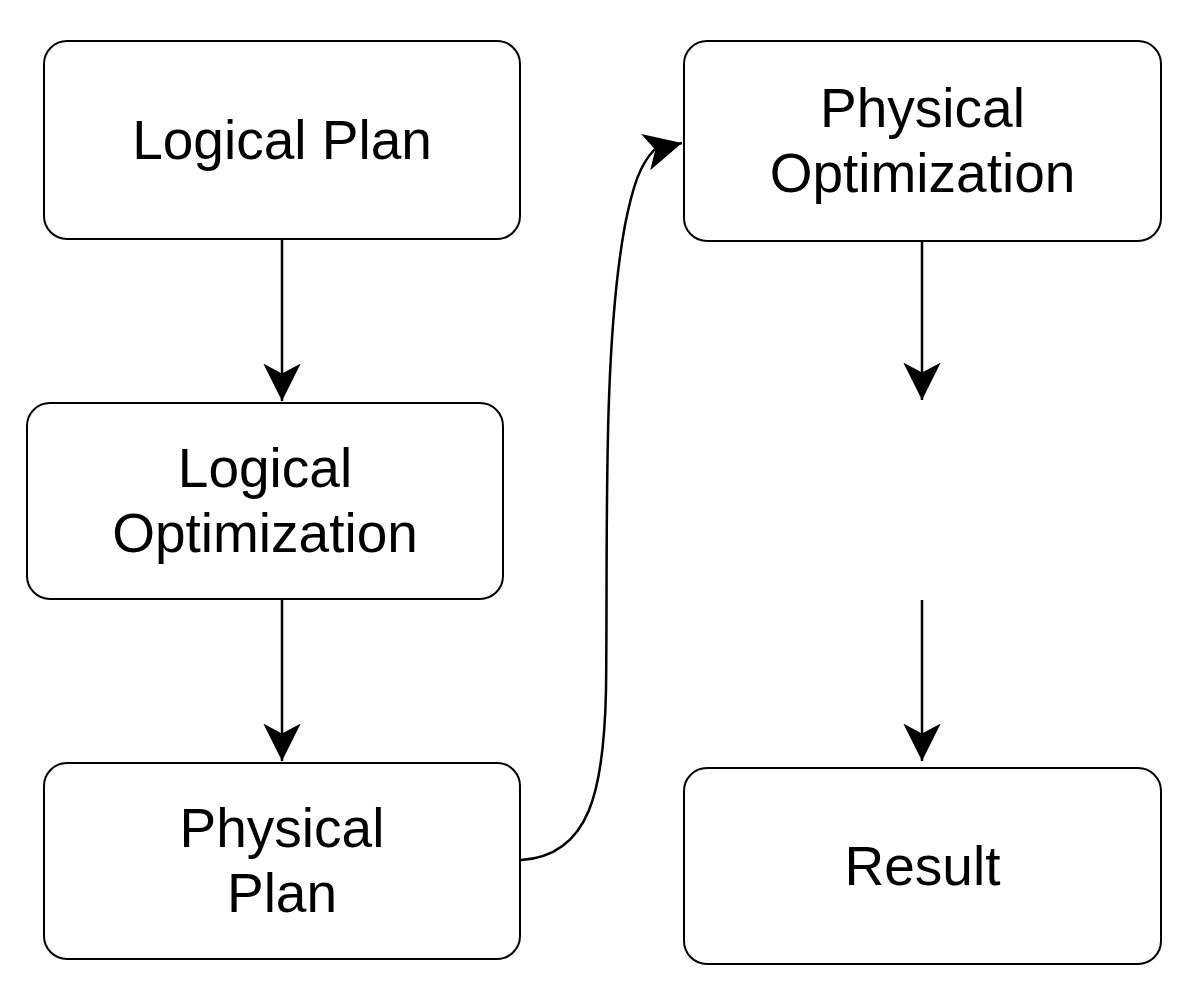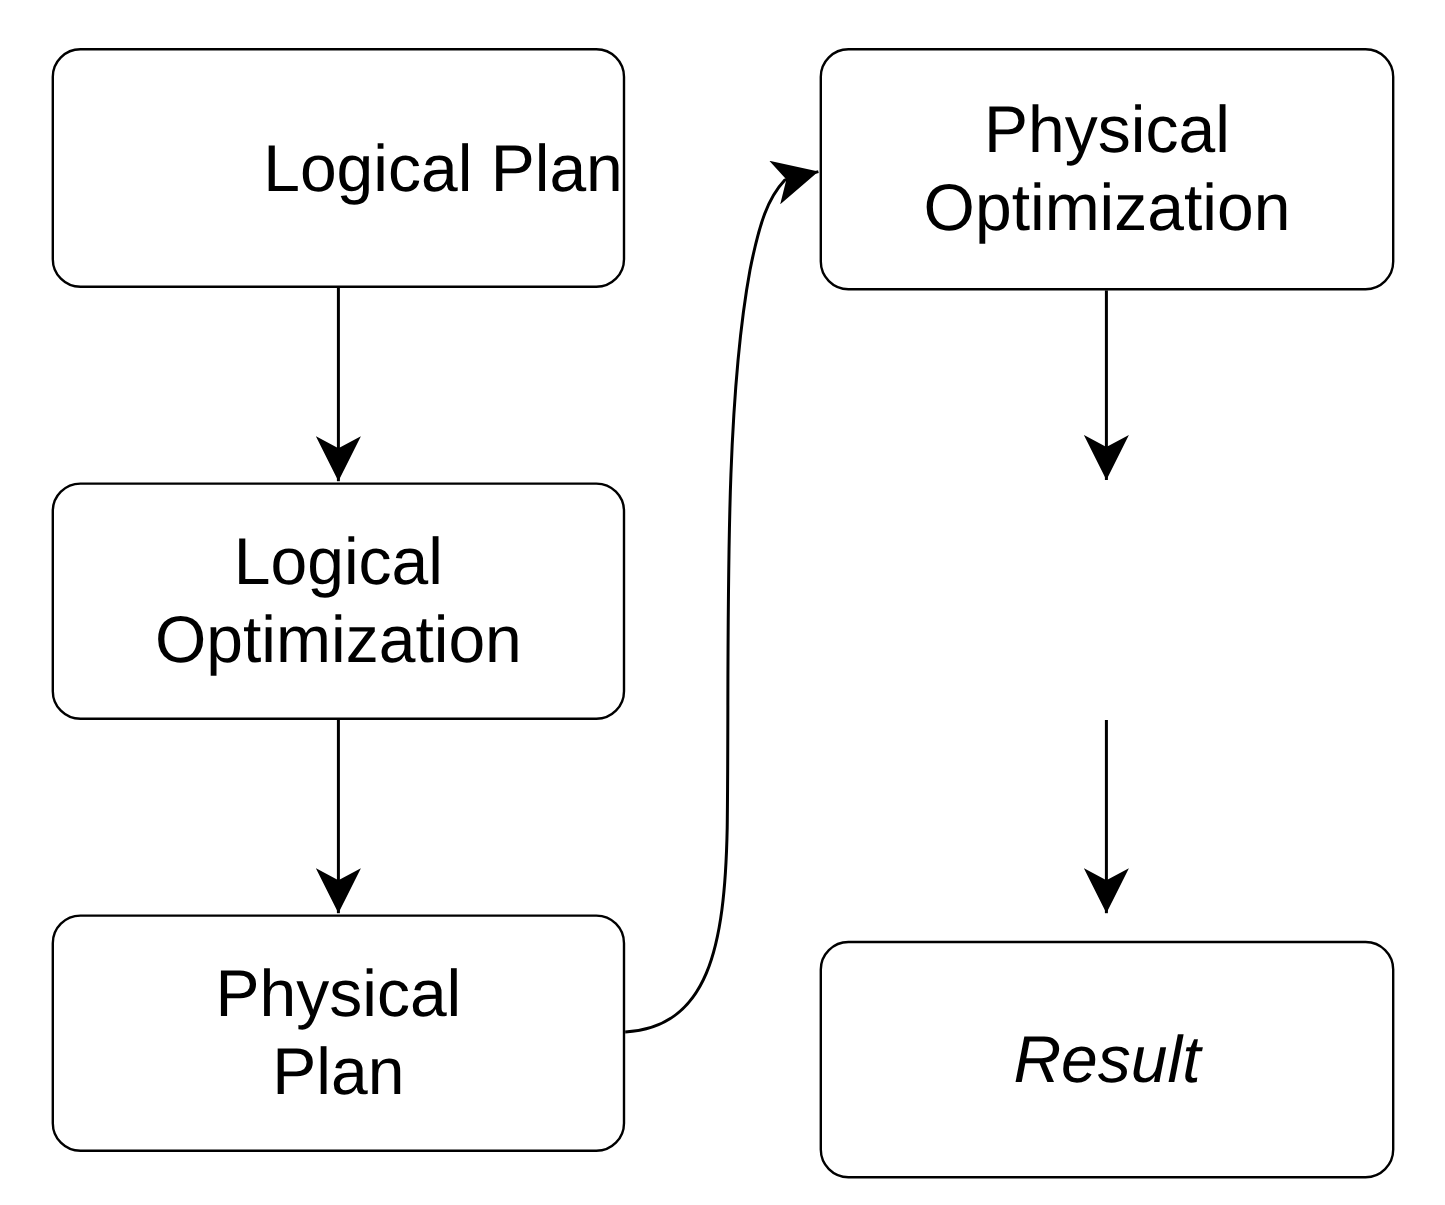--- a/index.html
+++ b/index.html
@@ -58,37 +58,37 @@
 
     <path d="M 282 600 L 282 761" fill="none" stroke="#000000" stroke-width="2.5" marker-end="url(#arrowhead)"></path>
 
     <path d="M 521 860 C 590 856 604 790 606 690 C 608 540 602 350 625 225 C 633 185 640 165 654 150 L 682 143" fill="none" stroke="#000000" stroke-width="2.5" marker-end="url(#arrowhead)"></path>
 
     <path d="M 922 242 L 922 400" fill="none" stroke="#000000" stroke-width="2.5" marker-end="url(#arrowhead)"></path>
 
     <path d="M 922 600 L 922 761" fill="none" stroke="#000000" stroke-width="2.5" marker-end="url(#arrowhead)"></path>
   </svg>
 
-  <div class="node" style="left:43px; top:40px; width:478px; height:200px;justify-content:flex-end;">
+  <div class="node" style="left:43px; top:40px; width:478px; height:200px;">
     <span class="label">Logical Plan</span>
   </div>
 
-  <div class="node" style="left:43px; top:402px; width:478px; height:198px;">
+  <div class="node" style="left:26px; top:402px; width:478px; height:198px;">
     <span class="label">Logical
 Optimization</span>
   </div>
 
   <div class="node" style="left:43px; top:762px; width:478px; height:198px;">
     <span class="label">Physical
 Plan</span>
   </div>
 
   <div class="node" style="left:683px; top:40px; width:479px; height:202px;">
     <span class="label">Physical
 Optimization</span>
   </div>
 
 
-  <div class="node" style="left:683px; top:784px; width:479px; height:198px;font-style:italic;">
+  <div class="node" style="left:683px; top:767px; width:479px; height:198px;">
     <span class="label">Result</span>
   </div>
 
 </div>
 
 </body></html>

